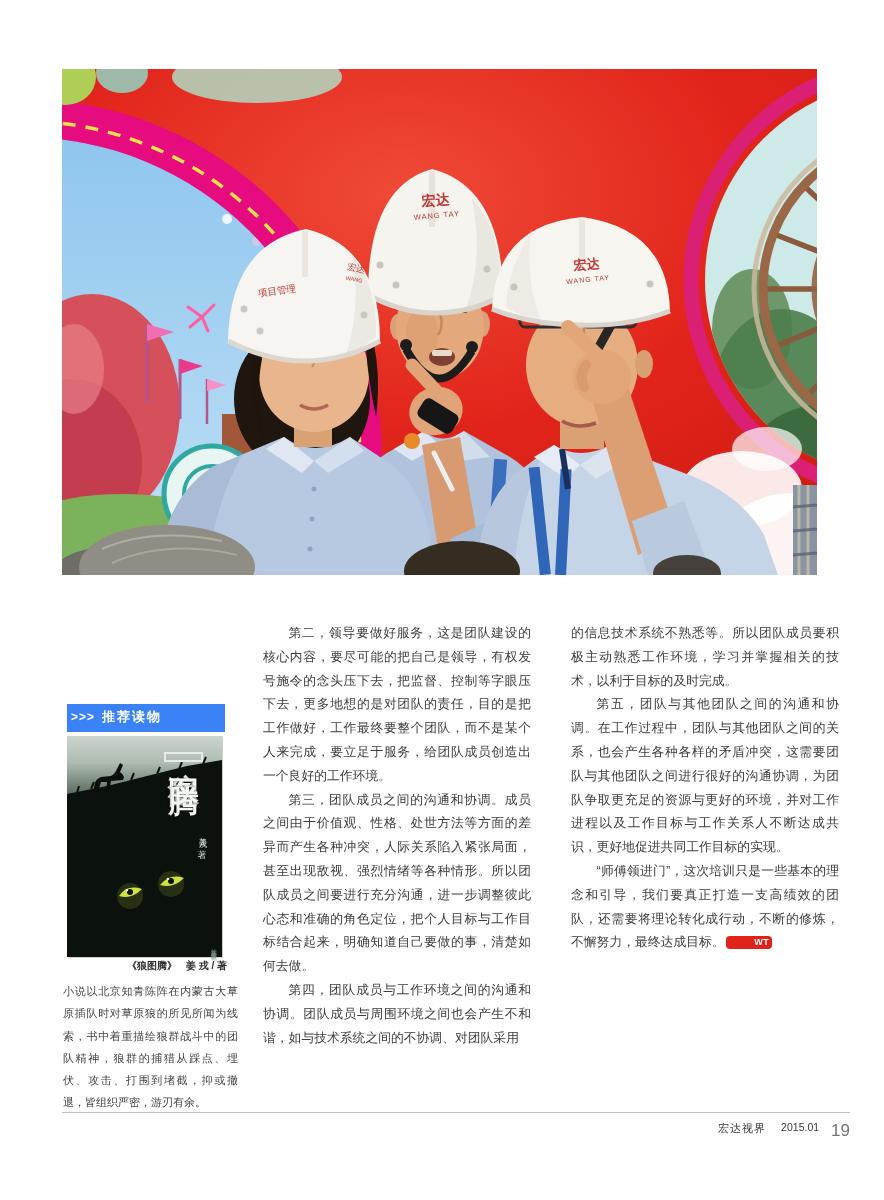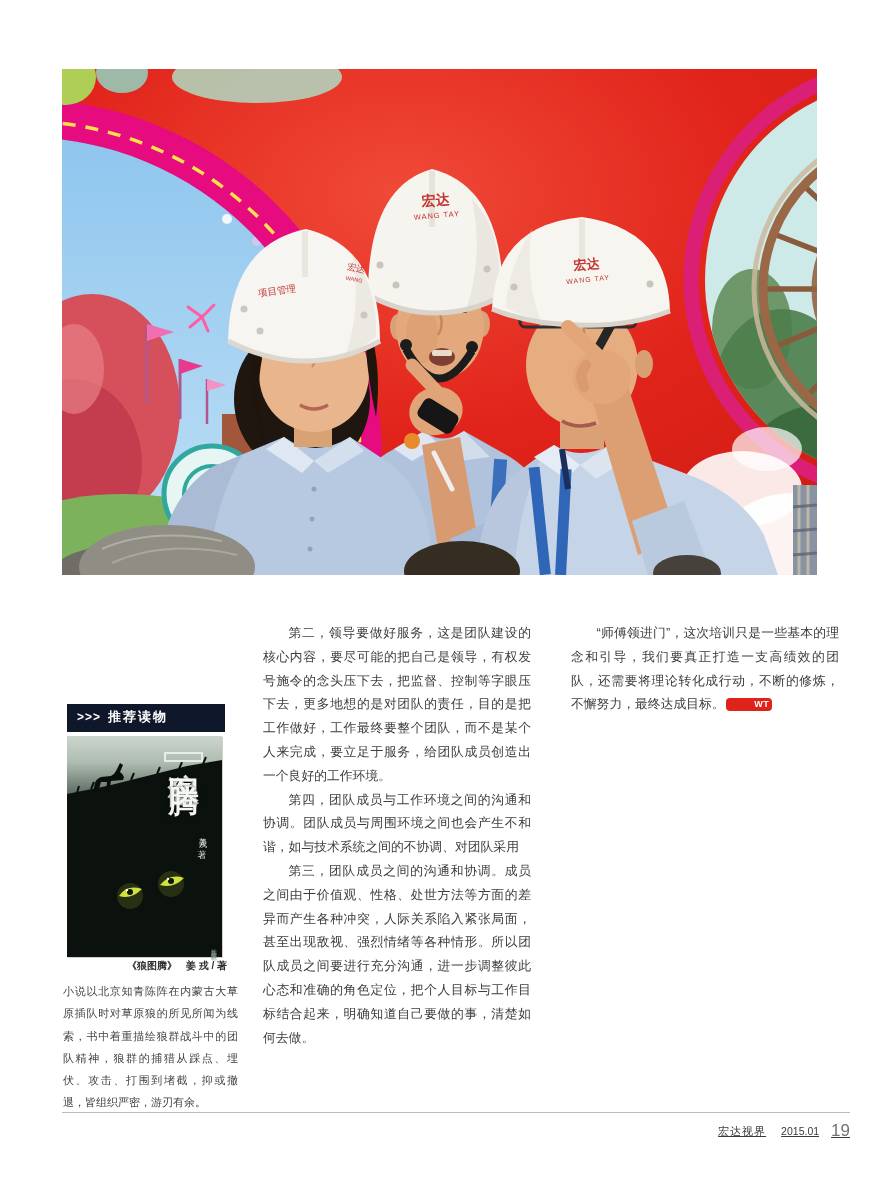--- a/index.html
+++ b/index.html
@@ -7,22 +7,22 @@
     position:relative;width:884px;height:1200px;margin:0 auto;
     background:#ffffff;overflow:hidden;
     font-family:"Liberation Sans",sans-serif;color:#3c3c3c;
   }
   
   .photo{position:absolute;left:62px;top:69px;width:755px;height:506px;}
   .photo svg{display:block;}
   
   .banner{
     position:absolute;left:67px;top:704px;width:158px;height:28px;
-    background:#0f172a;color:#fff;font-size:13px;font-weight:bold;
-    line-height:26px;padding-left:10px;box-sizing:border-box;white-space:nowrap;
+    background:#3b82f6;color:#fff;font-size:13px;font-weight:bold;
+    line-height:26px;padding-left:4px;box-sizing:border-box;white-space:nowrap;
   }
   .banner .arrows{letter-spacing:1px;margin-right:7px;font-size:12px;}
   .banner .bl{letter-spacing:2px;}
   .book{position:absolute;left:67px;top:736px;width:155px;height:221px;
         box-shadow:1px 1px 0 #cfcfcf;}
   .cover-title{
     position:absolute;left:96px;top:12px;writing-mode:vertical-rl;text-orientation:upright;
     color:#f5f7f4;font-size:31px;font-weight:bold;letter-spacing:6px;line-height:40px;
     text-shadow:0 0 3px rgba(0,0,0,.6);
   }
@@ -52,21 +52,21 @@
   .col2{left:571px;}
   .col p{margin:0;padding:0;}
   .col p.indent{text-indent:2em;}
   .wt-mark{
     display:inline-block;background:#e0231a;color:#fff;font-size:9px;font-weight:bold;
     line-height:13px;padding:0 3px;border-radius:4px;margin-left:1px;vertical-align:1px;
     letter-spacing:.5px;
   }
   
   .footer-rule{position:absolute;left:62px;top:1112px;width:788px;height:1px;background:#bcbcbc;}
-  .footer{position:absolute;top:1121px;right:34px;display:flex;align-items:center;text-decoration:underline;}
+  .footer{position:absolute;top:1121px;right:34px;display:flex;align-items:flex-start;}
   .footer .jn{font-size:11px;color:#3a3a3a;letter-spacing:1px;}
   .footer .iss{font-size:10.5px;color:#3a3a3a;margin-left:15px;}
   .footer .pg{font-size:17px;color:#737373;margin-left:12px;}
 </style>
 </head>
 <body>
 
 <div class="page">
 
   <div class="photo">
@@ -369,25 +369,27 @@
   </div>
 
   <div class="book-caption">
     <span>《狼图腾》</span><span class="ca">姜 戎 / 著</span>
   </div>
 
   <div class="book-desc">小说以北京知青陈阵在内蒙古大草原插队时对草原狼的所见所闻为线索，书中着重描绘狼群战斗中的团队精神，狼群的捕猎从踩点、埋伏、攻击、打围到堵截，抑或撤退，皆组织严密，游刃有余。</div>
 
   <div class="col col1">
     <p class="para indent">第二，领导要做好服务，这是团队建设的核心内容，要尽可能的把自己是领导，有权发号施令的念头压下去，把监督、控制等字眼压下去，更多地想的是对团队的责任，目的是把工作做好，工作最终要整个团队，而不是某个人来完成，要立足于服务，给团队成员创造出一个良好的工作环境。</p>
+    <p class="para indent">第三，团队成员之间的沟通和协调。成员之间由于价值观、性格、处世方法等方面的差异而产生各种冲突，人际关系陷入紧张局面，甚至出现敌视、强烈情绪等各种情形。所以团队成员之间要进行充分沟通，进一步调整彼此心态和准确的角色定位，把个人目标与工作目标结合起来，明确知道自己要做的事，清楚如何去做。</p>
     <p class="para indent">第四，团队成员与工作环境之间的沟通和协调。团队成员与周围环境之间也会产生不和谐，如与技术系统之间的不协调、对团队采用</p>
-    <p class="para indent">第三，团队成员之间的沟通和协调。成员之间由于价值观、性格、处世方法等方面的差异而产生各种冲突，人际关系陷入紧张局面，甚至出现敌视、强烈情绪等各种情形。所以团队成员之间要进行充分沟通，进一步调整彼此心态和准确的角色定位，把个人目标与工作目标结合起来，明确知道自己要做的事，清楚如何去做。</p>
   </div>
 
   <div class="col col2">
+    <p class="para">的信息技术系统不熟悉等。所以团队成员要积极主动熟悉工作环境，学习并掌握相关的技术，以利于目标的及时完成。</p>
+    <p class="para indent">第五，团队与其他团队之间的沟通和协调。在工作过程中，团队与其他团队之间的关系，也会产生各种各样的矛盾冲突，这需要团队与其他团队之间进行很好的沟通协调，为团队争取更充足的资源与更好的环境，并对工作进程以及工作目标与工作关系人不断达成共识，更好地促进共同工作目标的实现。</p>
     <p class="para indent"><span>“师傅领进门”，这次培训只是一些基本的理念和引导，我们要真正打造一支高绩效的团队，还需要将理论转化成行动，不断的修炼，不懈努力，最终达成目标。</span><span class="wt-mark">WT</span></p>
   </div>
 
   <div class="footer-rule"></div>
   <div class="footer">
     <span class="jn">宏达视界</span>
     <span class="iss">2015.01</span>
     <span class="pg">19</span>
   </div>
 

